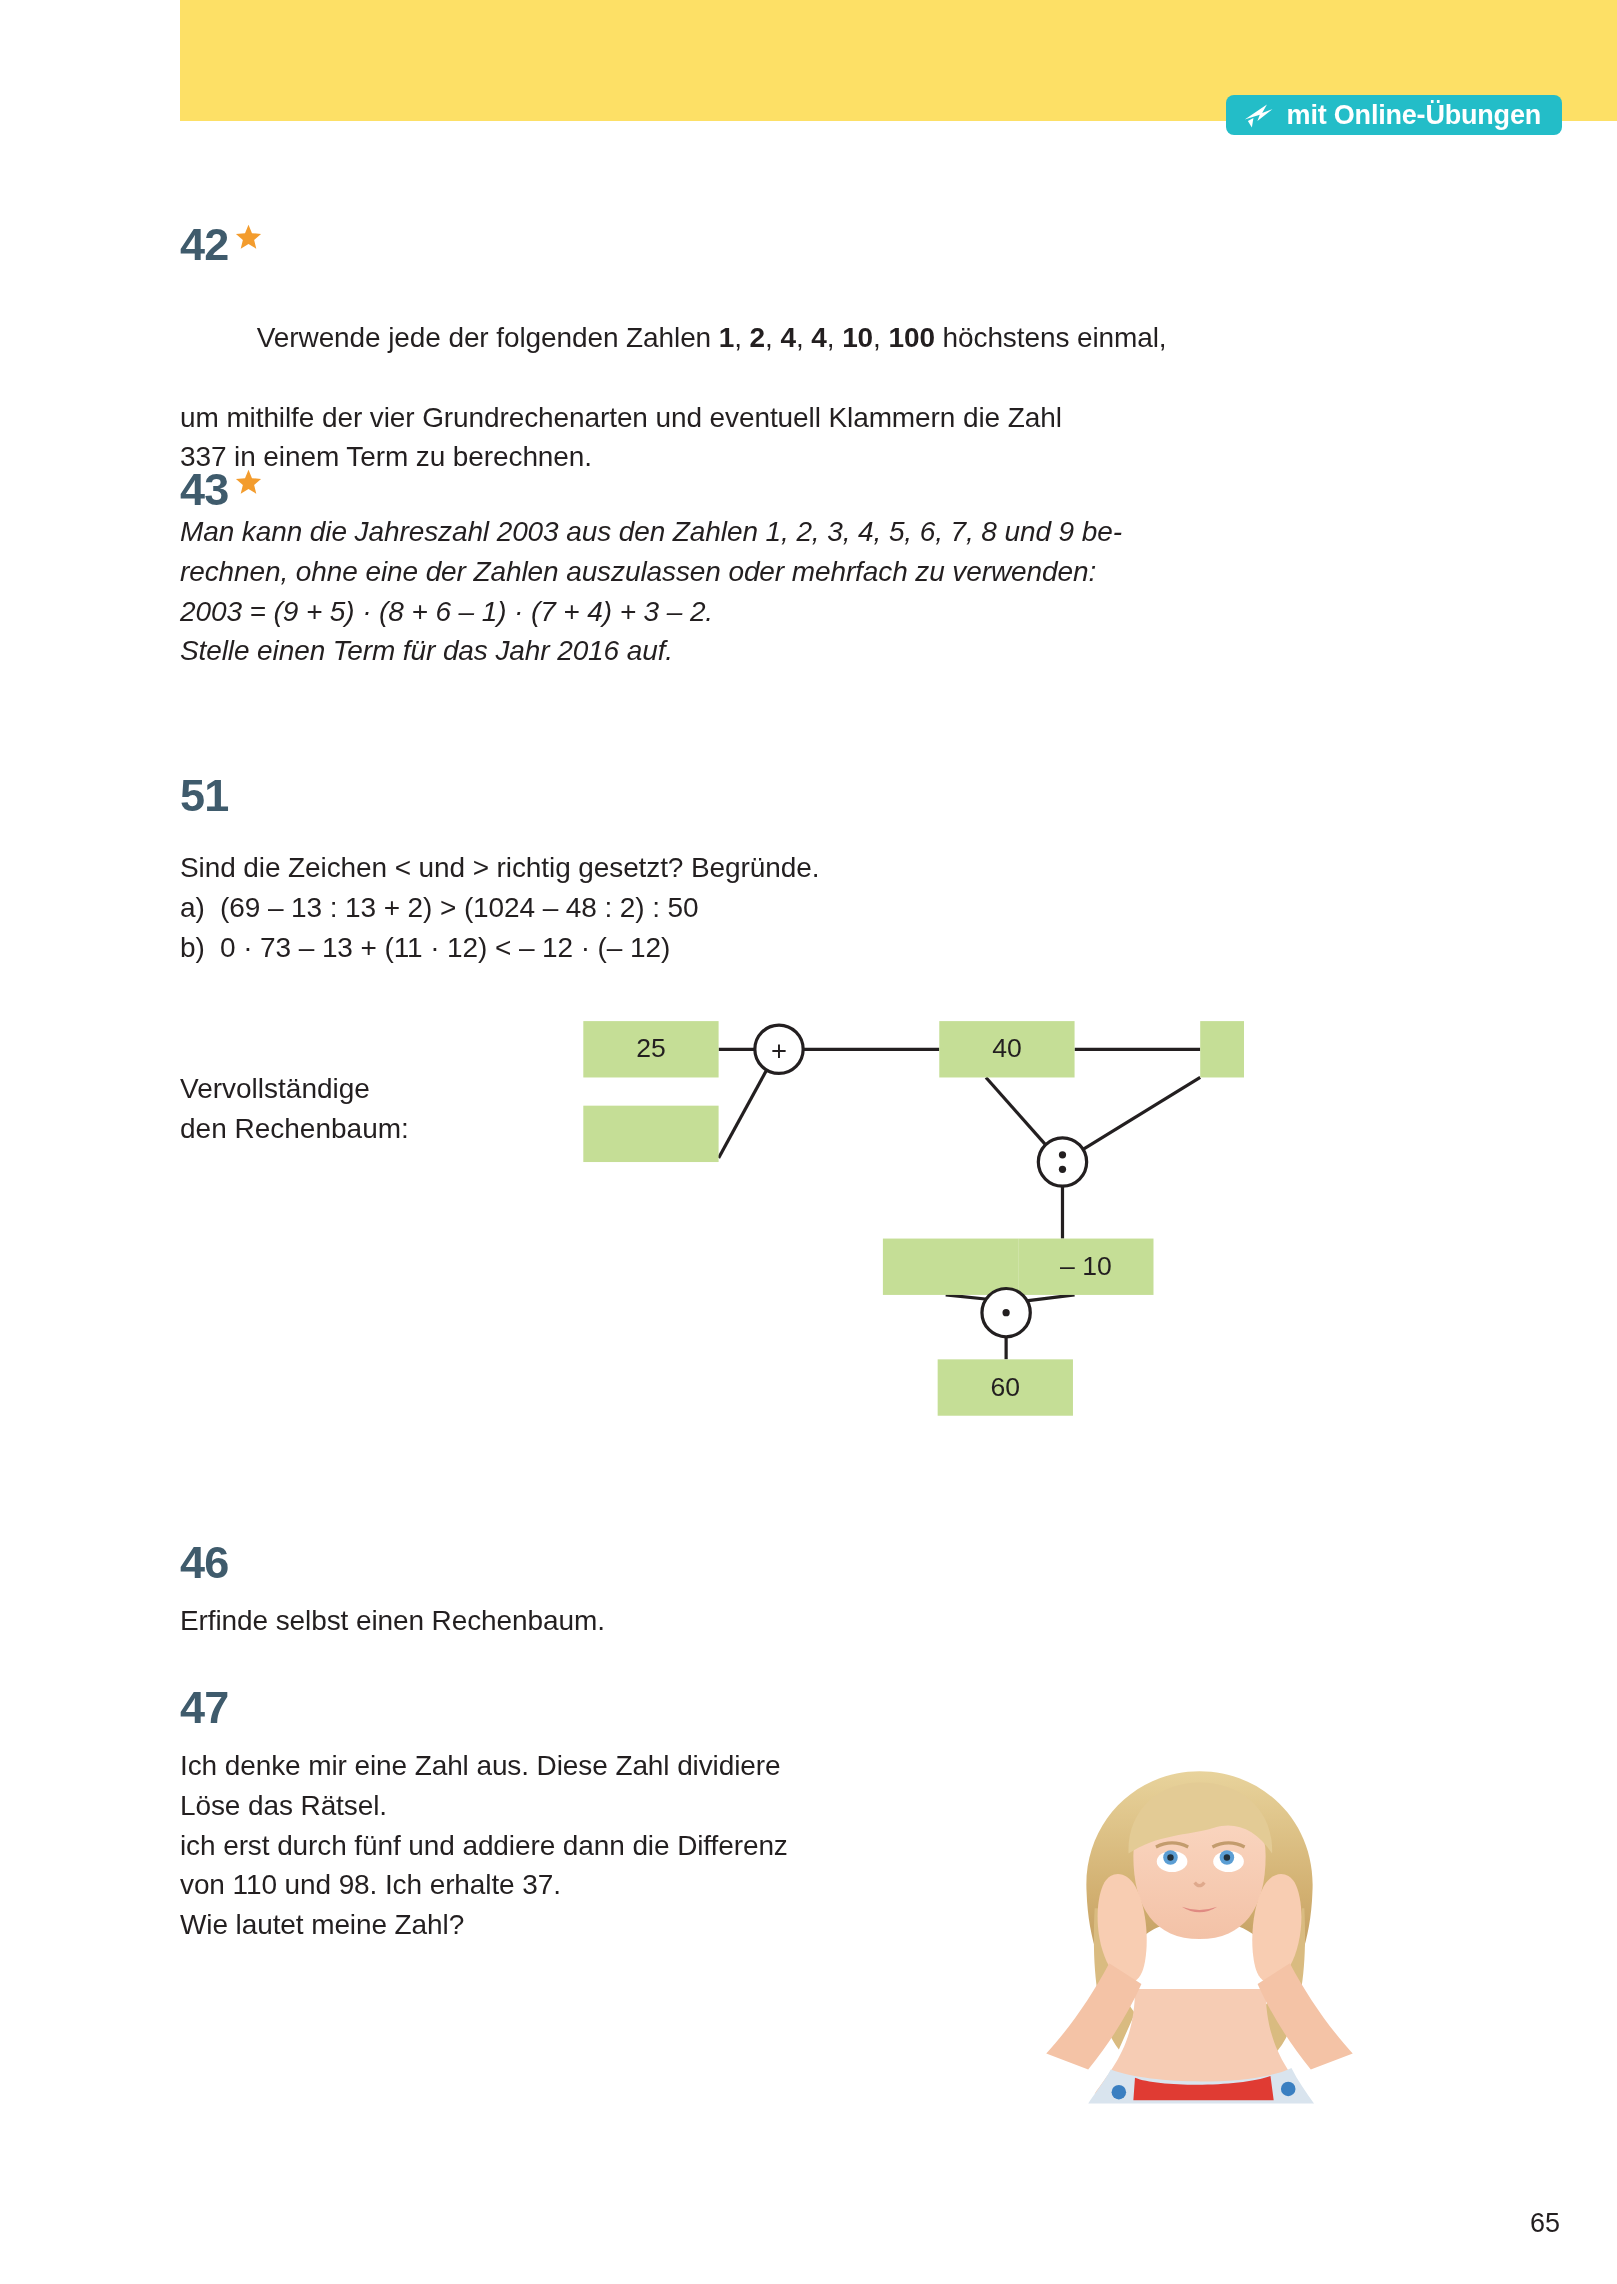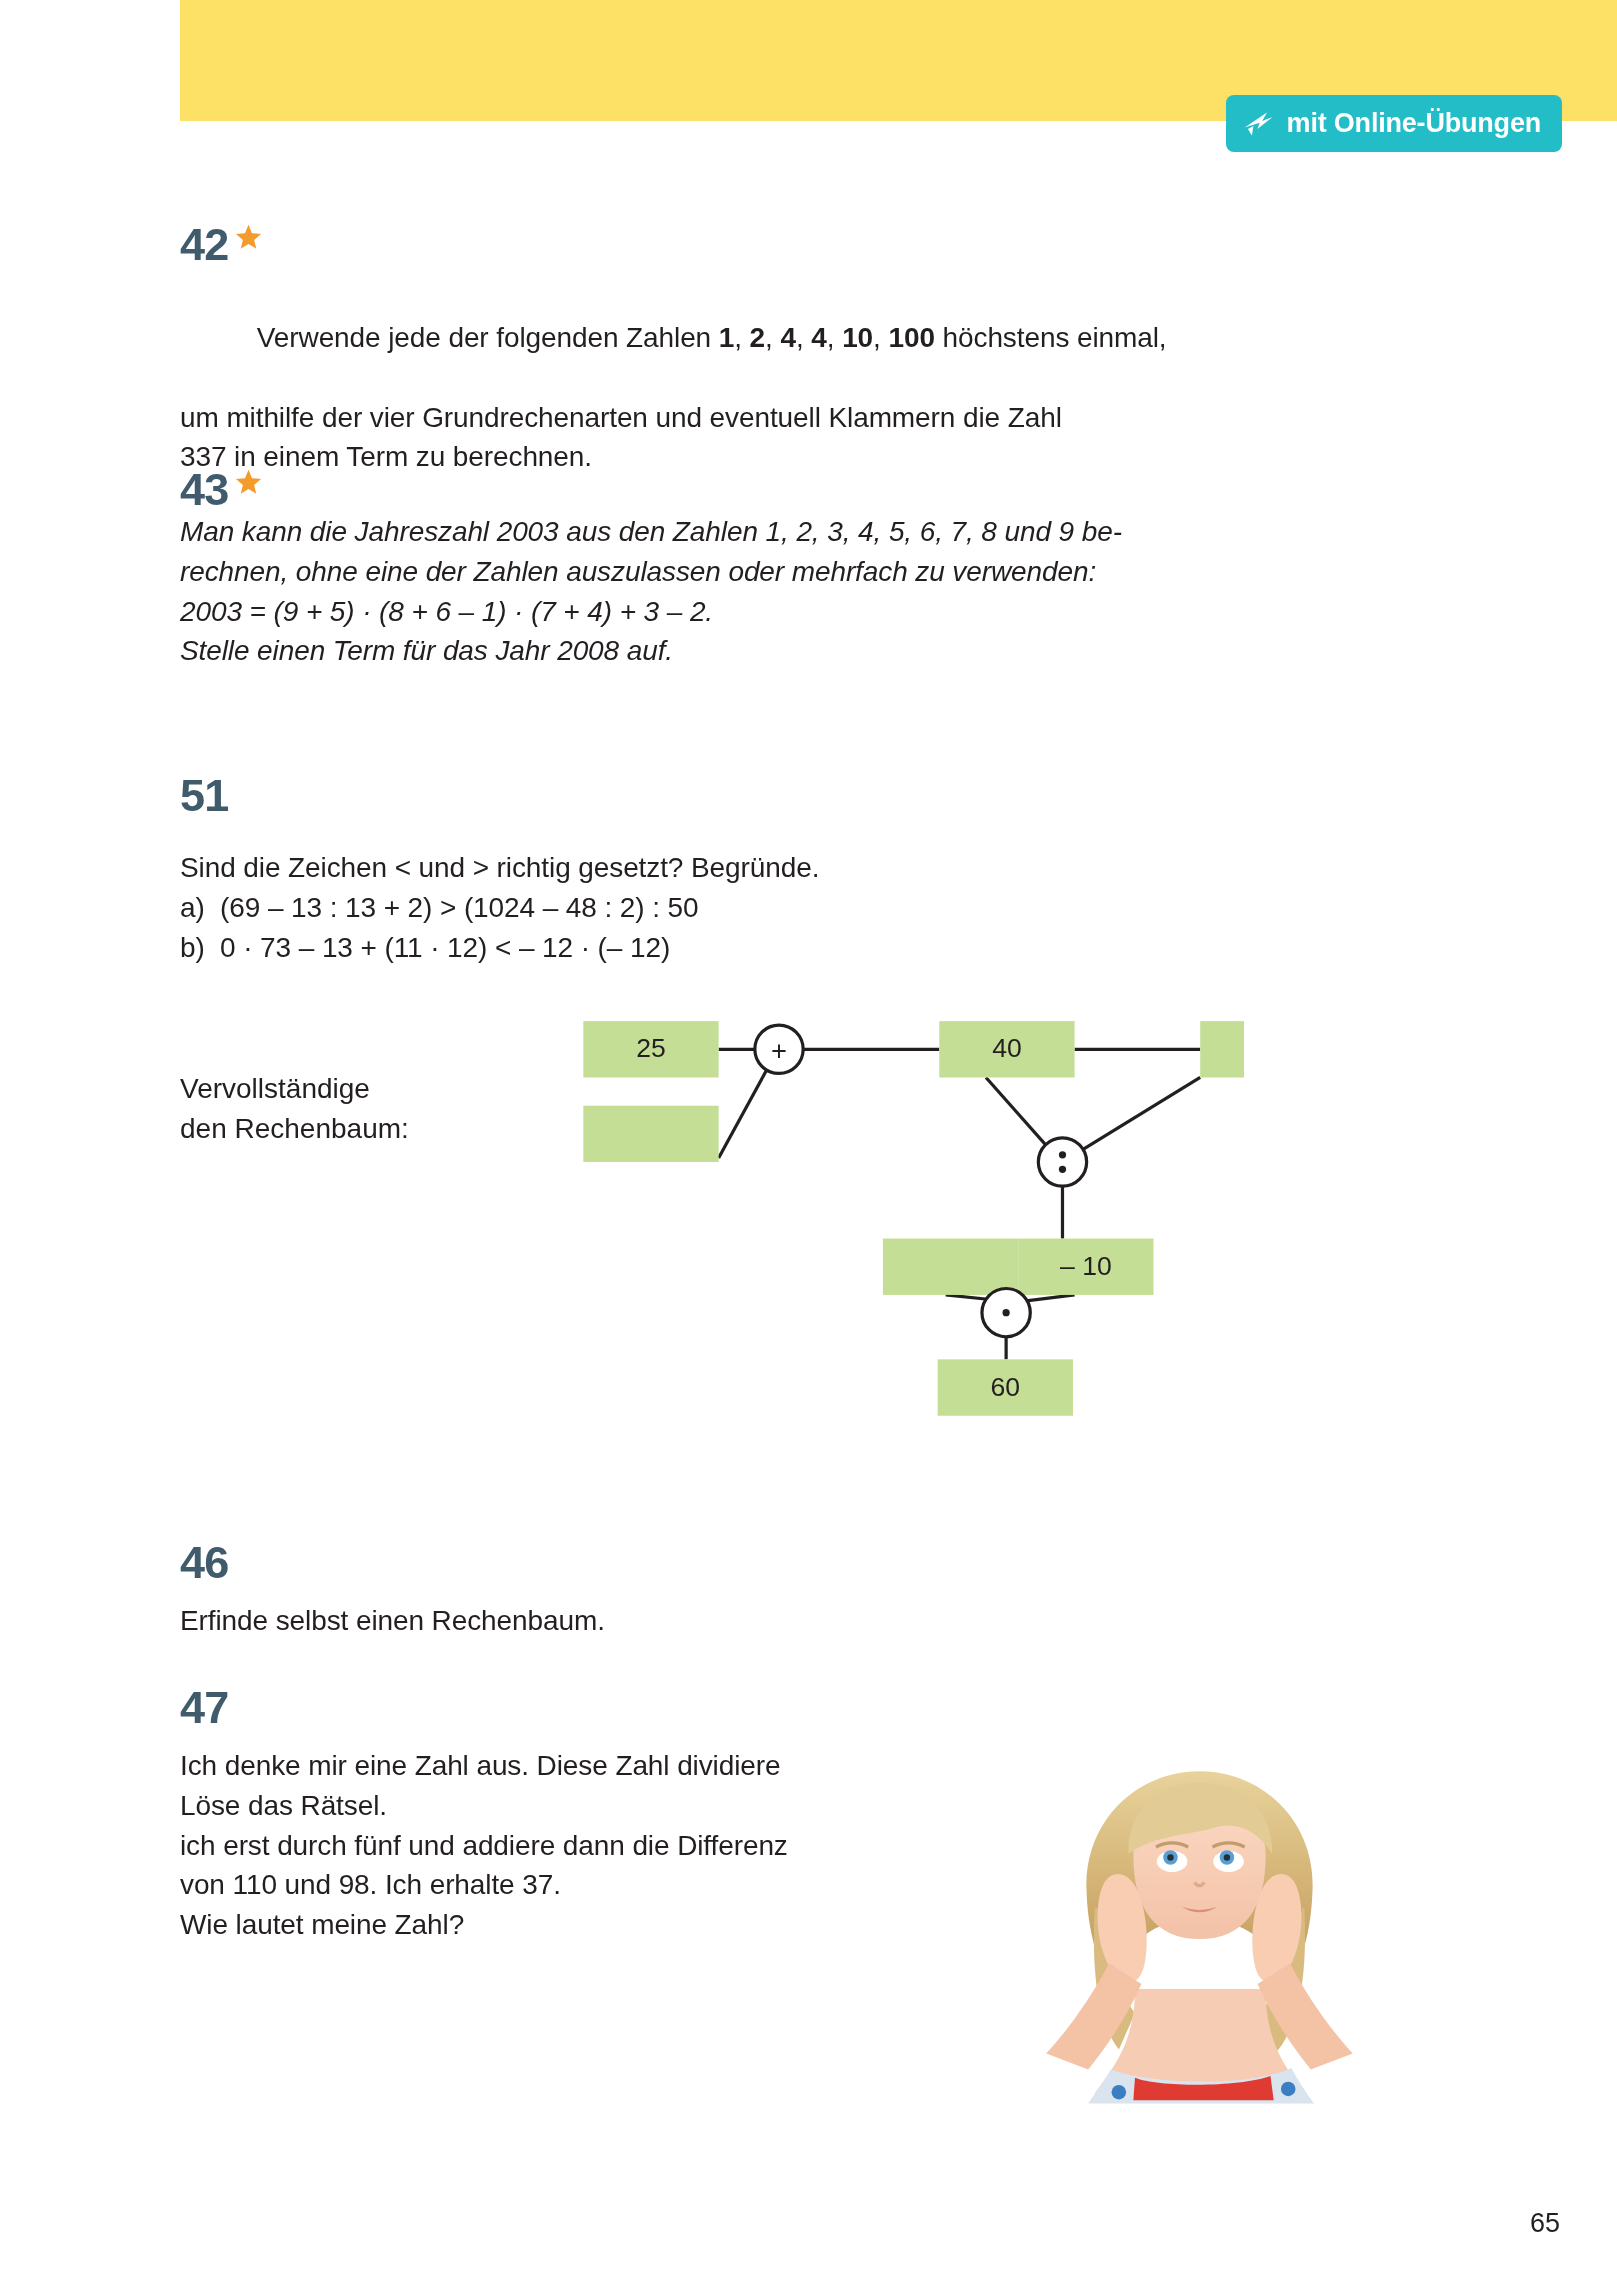--- a/index.html
+++ b/index.html
@@ -26,21 +26,21 @@
     top: 0;
     width: 1437px;
     height: 121px;
     background: #fde066;
   }
 
   .online-badge {
     position: absolute;
     right: 56px;
     top: 95px;
-    height: 57px;
+    height: 40px;
     background: #23bdc8;
     border-radius: 8px;
     display: flex;
     align-items: center;
     gap: 11.3px;
     padding: 0 21px 0 17.7px;
     z-index: 5;
   }
   .online-badge .badge-text {
     color: #ffffff;
@@ -175,21 +175,21 @@
         <span>
           <svg class="star-icon" viewBox="0 0 34 34" xmlns="http://www.w3.org/2000/svg">
             <path d="M17 1 L21.4 11.6 L32.8 12.5 L24.1 20 L26.8 31.2 L17 25.2 L7.2 31.2 L9.9 20 L1.2 12.5 L12.6 11.6 Z" fill="#f39c2d"></path>
           </svg>
         </span>
       </div>
       <div class="ex-body" style="font-style:italic;">
         <div class="row">Man kann die Jahreszahl 2003 aus den Zahlen 1, 2, 3, 4, 5, 6, 7, 8 und 9 be-</div>
         <div class="row">rechnen, ohne eine der Zahlen auszulassen oder mehrfach zu verwenden:</div>
         <div class="row">2003 = (9 + 5) · (8 + 6 – 1) · (7 + 4) + 3 – 2.</div>
-        <div class="row">Stelle einen Term für das Jahr 2008 auf.</div>
+        <div class="row">Stelle einen Term für das Jahr 2016 auf.</div>
       </div>
     </div>
 
     <div class="exercise" style="position:absolute; left:0; top:773px; width:1257px;">
       <div class="ex-head">
         <span class="ex-num">51</span>
       </div>
       <div class="ex-body" style="margin-top:30px;">
         <div class="row">Sind die Zeichen &lt; und &gt; richtig gesetzt? Begründe.</div>
         <div class="row">a)  (69 – 13 : 13 + 2) &gt; (1024 – 48 : 2) : 50</div>

